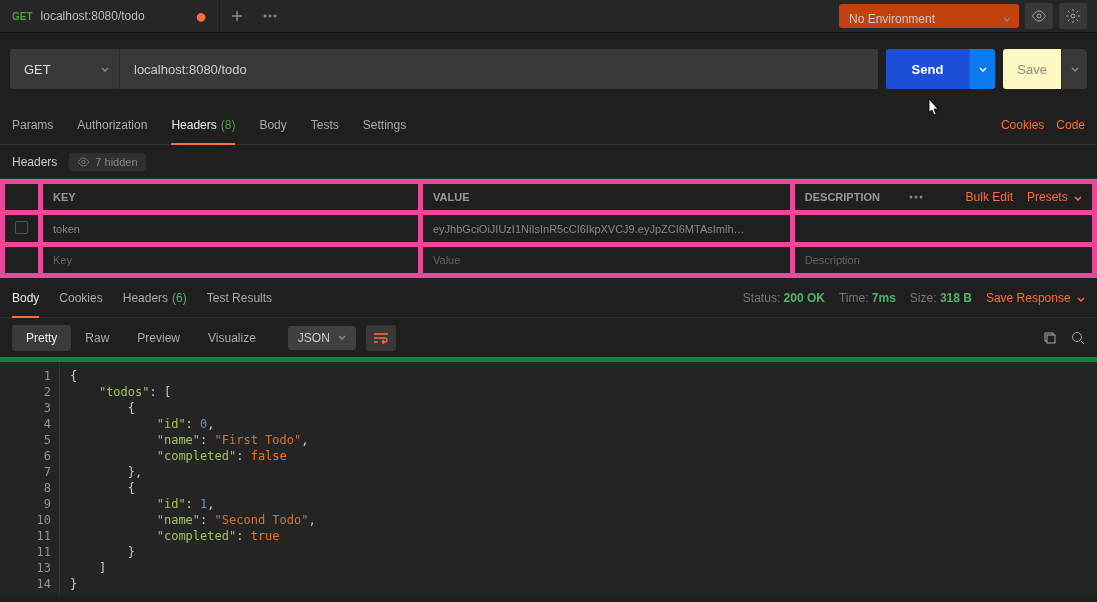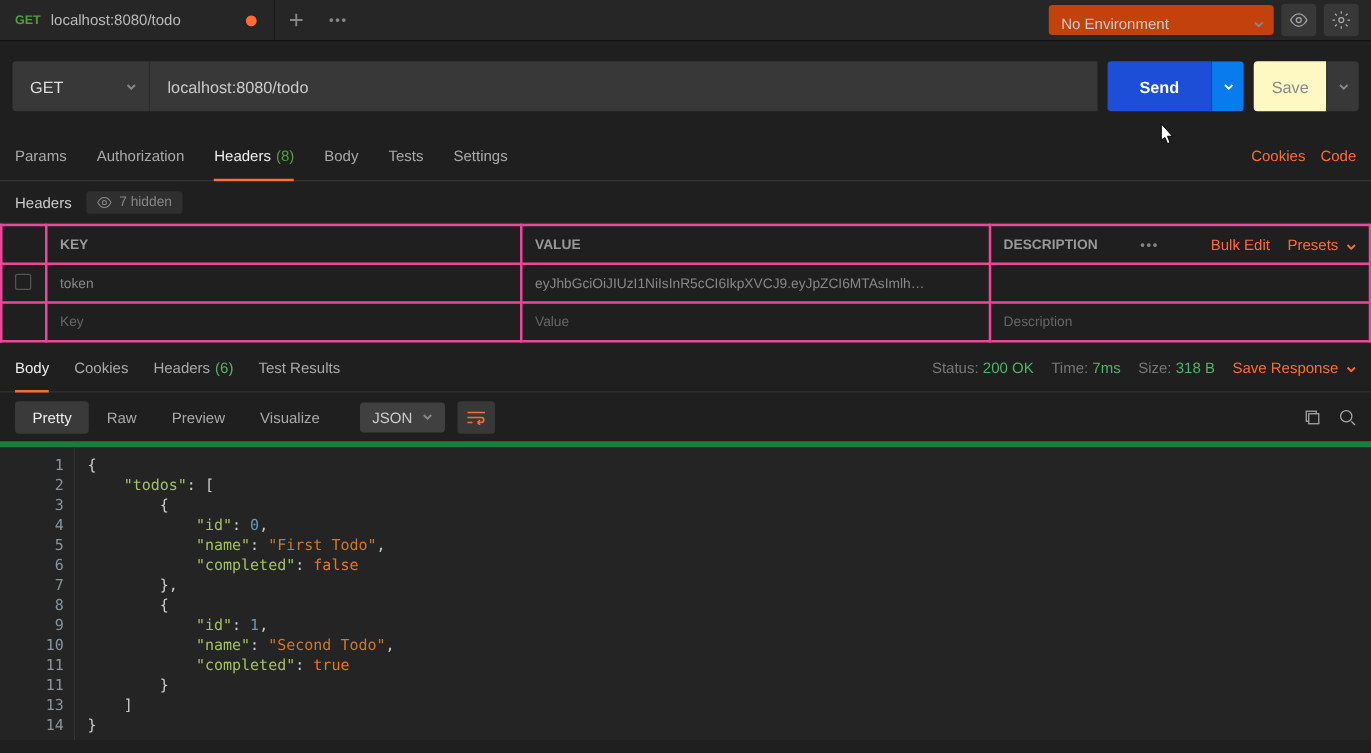--- a/index.html
+++ b/index.html
@@ -35,37 +35,37 @@
 .req-tab.active { color: #eee; }
 .req-tab.active::after { content: ""; position: absolute; bottom: -1px; left: 0; right: 0; height: 2px; background: #ff6c37; }
 .req-tab .count { color: #4ea03f; margin-left: 4px; }
 .links-right { display: flex; gap: 12px; color: #ff6c37; font-size: 12px; }
 
 .headers-sub { height: 34px; display: flex; align-items: center; padding: 0 12px; gap: 12px; border-bottom: 1px solid #333; }
 .headers-label { color: #ccc; font-size: 12px; }
 .hidden-pill { background: #2f2f2f; padding: 3px 8px; border-radius: 3px; display: flex; align-items: center; gap: 5px; font-size: 11px; color: #888; }
 
 .table { border-collapse: collapse; width: 100%; }
-.table th, .table td { border: 2px solid #ec4899; padding: 6px 10px; font-size: 11px; color: #999; text-align: left; font-weight: 600; height: 31px; }
+.table th, .table td { border: 5px solid #ec4899; padding: 6px 10px; font-size: 11px; color: #999; text-align: left; font-weight: 600; height: 31px; }
 .table td { font-weight: 400; color: #888; }
 .th-key { width: 380px; }
 .th-desc-actions { display: flex; align-items: center; justify-content: space-between; }
 .th-links { display: flex; gap: 14px; font-weight: 400; font-size: 12px; color: #ff6c37; padding-left: 29px; }
 .checkbox-cell { width: 36px; text-align: center; }
 .chk { width: 13px; height: 13px; border: 1px solid #555; border-radius: 2px; display: inline-block; }
 .placeholder-row td { color: #666; }
 
 .resp-tabs-row { height: 40px; display: flex; align-items: center; justify-content: space-between; padding: 0 12px; border-bottom: 1px solid #333; }
 .resp-tabs { display: flex; gap: 20px; height: 100%; align-items: center; }
 .resp-tab { color: #aaa; font-size: 12px; height: 100%; display: flex; align-items: center; position: relative; }
 .resp-tab.active { color: #eee; }
 .resp-tab.active::after { content: ""; position: absolute; bottom: -1px; left: 0; right: 0; height: 2px; background: #ff6c37; }
 .resp-meta { display: flex; gap: 14px; font-size: 12px; align-items: center; }
 .resp-meta .lbl { color: #777; }
-.resp-meta .val-green { color: #52b36b; }
+.resp-meta .val-green { color: #52b36b; font-weight: bold; }
 .save-response { color: #ff6c37; }
 
 .view-row { height: 44px; display: flex; align-items: center; justify-content: space-between; padding: 0 12px; border-bottom: 5px solid #15803d; }
 .view-tabs { display: flex; gap: 0; align-items: center; }
 .view-tab { padding: 6px 14px; color: #aaa; font-size: 12px; }
 .view-tab.active { background: #3a3a3a; border-radius: 3px; color: #eee; }
 .format-select { margin-left: 18px; background: #404040; padding: 5px 10px; border-radius: 3px; display: flex; align-items: center; gap: 8px; font-size: 12px; color: #ccc; }
 .wrap-icon { margin-left: 10px; width: 30px; height: 26px; background: #383838; border-radius: 3px; display: flex; align-items: center; justify-content: center; color: #ff6c37; }
 .view-right { display: flex; gap: 14px; align-items: center; color: #aaa; }
 

